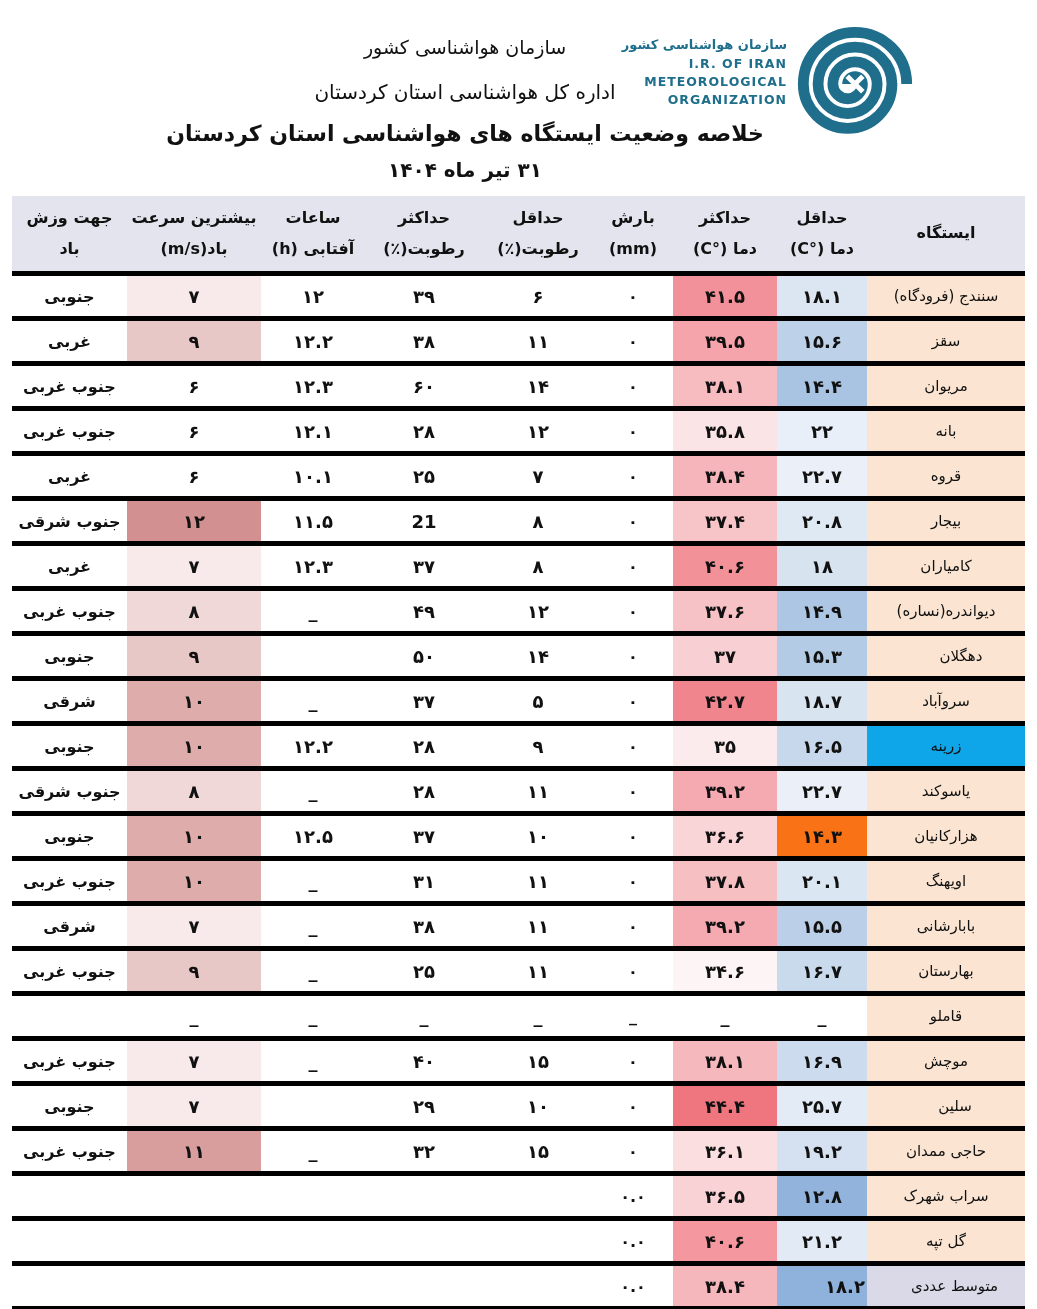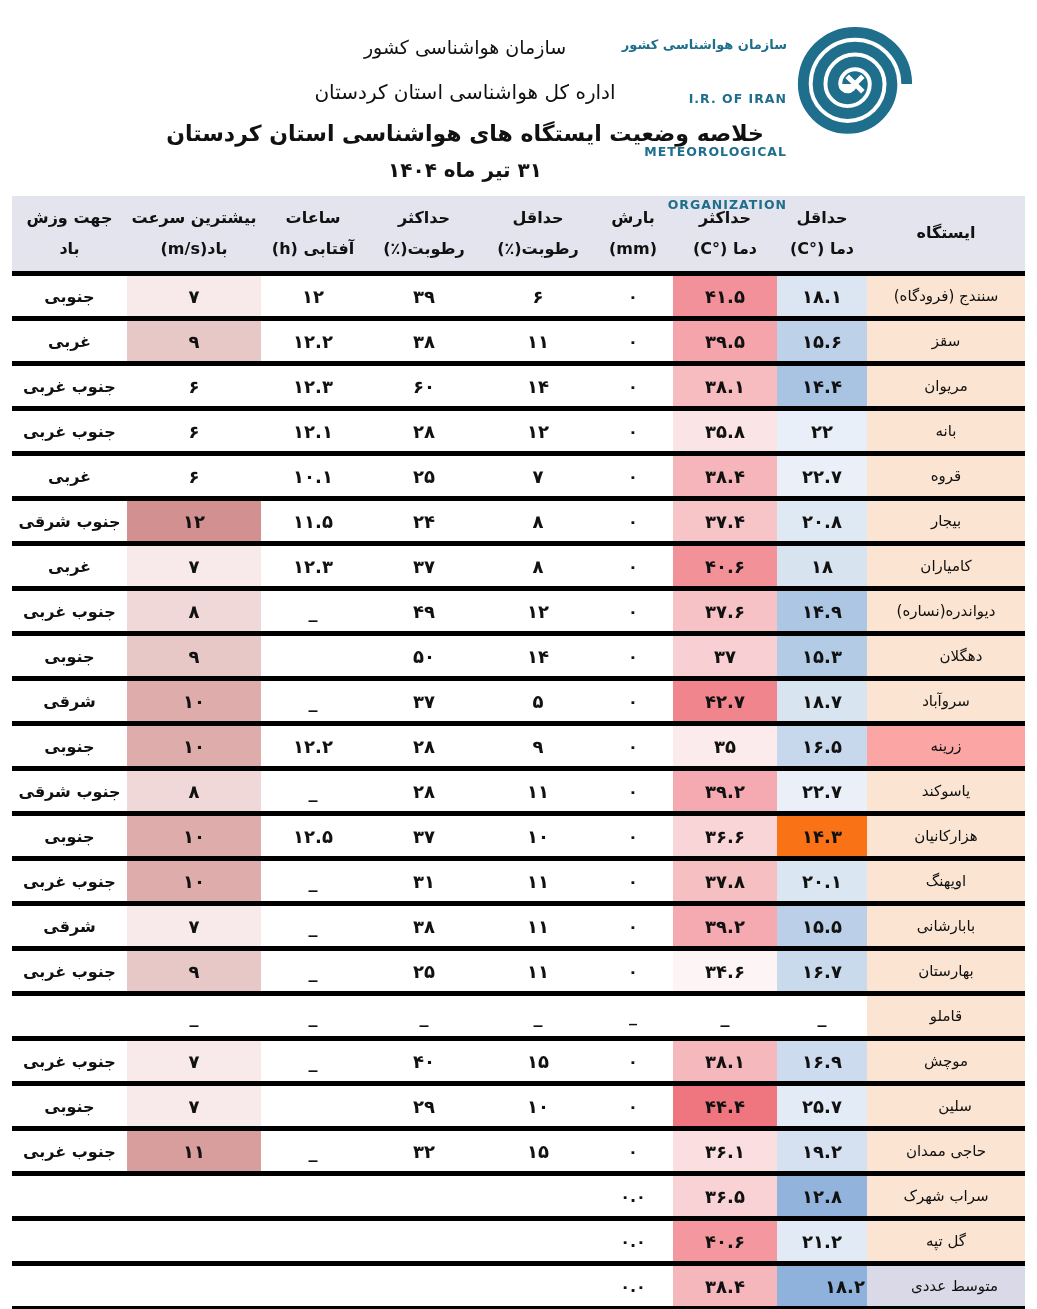--- a/index.html
+++ b/index.html
@@ -23,21 +23,21 @@
 
   .logo{
     position:absolute; top:18px; right:118px;
     display:flex; align-items:flex-start; direction:ltr;
   }
   .logo-text{
     text-align:right; margin-top:18px; margin-right:4px;
     line-height:1.45; white-space:nowrap;
   }
   .logo-fa{ font-size:13px; font-weight:bold; }
-  .logo-en{ font-size:12.5px; font-weight:bold; letter-spacing:1px;margin-top:35px; }
+  .logo-en{ font-size:12.5px; font-weight:bold; letter-spacing:1px; }
   .logo-spiral{ display:block; }
 
   
   table.weather{
     direction:rtl;
     border-collapse:collapse;
     table-layout:fixed;
     margin:0 12px;
     width:1013px;
   }
@@ -204,21 +204,21 @@
           <td class="c-sunshine">۱۰.۱</td>
           <td class="c-wind_speed">۶</td>
           <td class="c-wind_dir">غربی</td>
         </tr>
         <tr>
           <td class="c-station" style="background: rgb(251, 229, 210);">بیجار</td>
           <td class="c-min_temp" style="background: rgb(223, 233, 244);">۲۰.۸</td>
           <td class="c-max_temp" style="background: rgb(247, 197, 200);">۳۷.۴</td>
           <td class="c-precip">۰</td>
           <td class="c-min_hum">۸</td>
-          <td class="c-max_hum">۲۴</td>
+          <td class="c-max_hum">21</td>
           <td class="c-sunshine">۱۱.۵</td>
           <td class="c-wind_speed" style="background: rgb(210, 144, 144);">۱۲</td>
           <td class="c-wind_dir">جنوب شرقی</td>
         </tr>
         <tr>
           <td class="c-station" style="background: rgb(251, 229, 210);">کامیاران</td>
           <td class="c-min_temp" style="background: rgb(216, 227, 240);">۱۸</td>
           <td class="c-max_temp" style="background: rgb(243, 145, 153);">۴۰.۶</td>
           <td class="c-precip">۰</td>
           <td class="c-min_hum">۸</td>
@@ -254,21 +254,21 @@
           <td class="c-min_temp" style="background: rgb(217, 228, 241);">۱۸.۷</td>
           <td class="c-max_temp" style="background: rgb(240, 133, 142);">۴۲.۷</td>
           <td class="c-precip">۰</td>
           <td class="c-min_hum">۵</td>
           <td class="c-max_hum">۳۷</td>
           <td class="c-sunshine">_</td>
           <td class="c-wind_speed" style="background: rgb(223, 172, 172);">۱۰</td>
           <td class="c-wind_dir">شرقی</td>
         </tr>
         <tr>
-          <td class="c-station" style="background: #fca5a5;">زرینه</td>
+          <td class="c-station" style="background: #0ea5e9;">زرینه</td>
           <td class="c-min_temp" style="background: rgb(200, 216, 236);">۱۶.۵</td>
           <td class="c-max_temp" style="background: rgb(252, 235, 237);">۳۵</td>
           <td class="c-precip">۰</td>
           <td class="c-min_hum">۹</td>
           <td class="c-max_hum">۲۸</td>
           <td class="c-sunshine">۱۲.۲</td>
           <td class="c-wind_speed" style="background: rgb(223, 172, 172);">۱۰</td>
           <td class="c-wind_dir">جنوبی</td>
         </tr>
         <tr>

